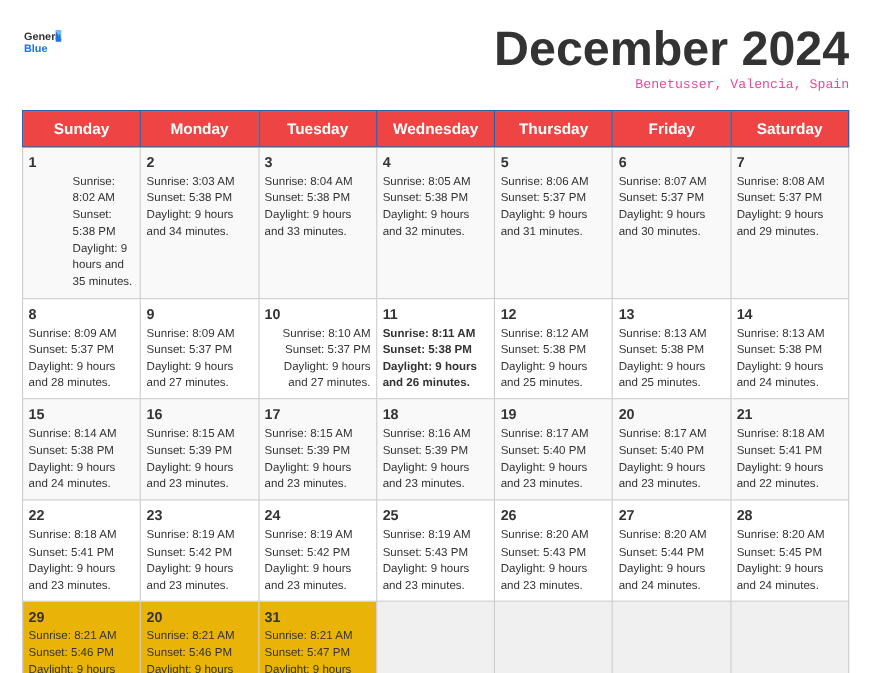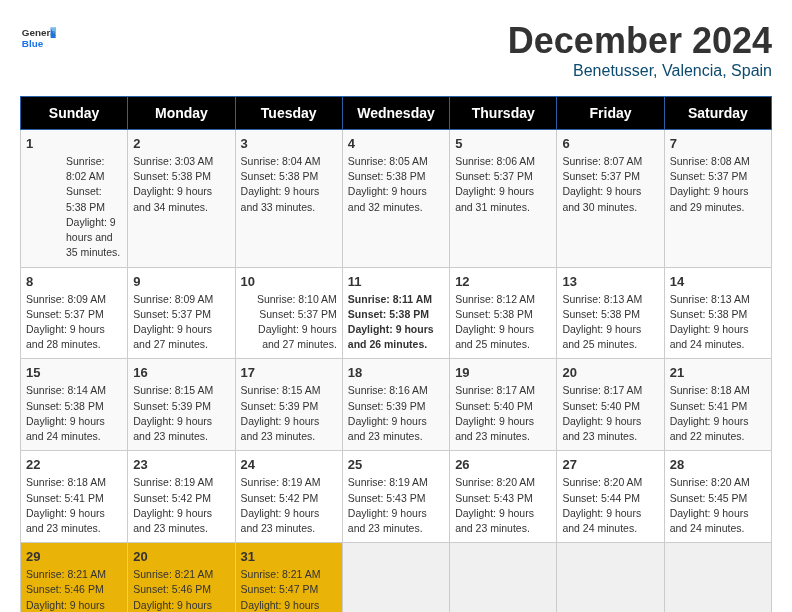--- a/index.html
+++ b/index.html
@@ -22,36 +22,37 @@
       gap: 4px;
     }
     .logo-icon {
       width: 36px;
       height: 36px;
     }
     .title-block {
       text-align: right;
     }
     .month-title {
-      font-size: 36px;
+      font-size: 44px;
       font-weight: bold;
       color: #333;
       text-align: right;
     }
     .location-title {
-      font-size: 16px;
-      color: #0c4a6e;
+      font-size: 12px;
+      color: #ec4899;
+      font-family: Liberation Mono, monospace;
     }
     table {
       width: 100%;
       border-collapse: collapse;
       table-layout: fixed;
     }
     thead tr th {
-      background: #000000;
+      background: #ef4444;
       color: #fff;
       text-align: center;
       padding: 8px 4px;
       font-size: 14px;
       font-weight: bold;
       border: 1px solid #2a60a8;
     }
     tbody tr td {
       vertical-align: top;
       border: 1px solid #ccc;

